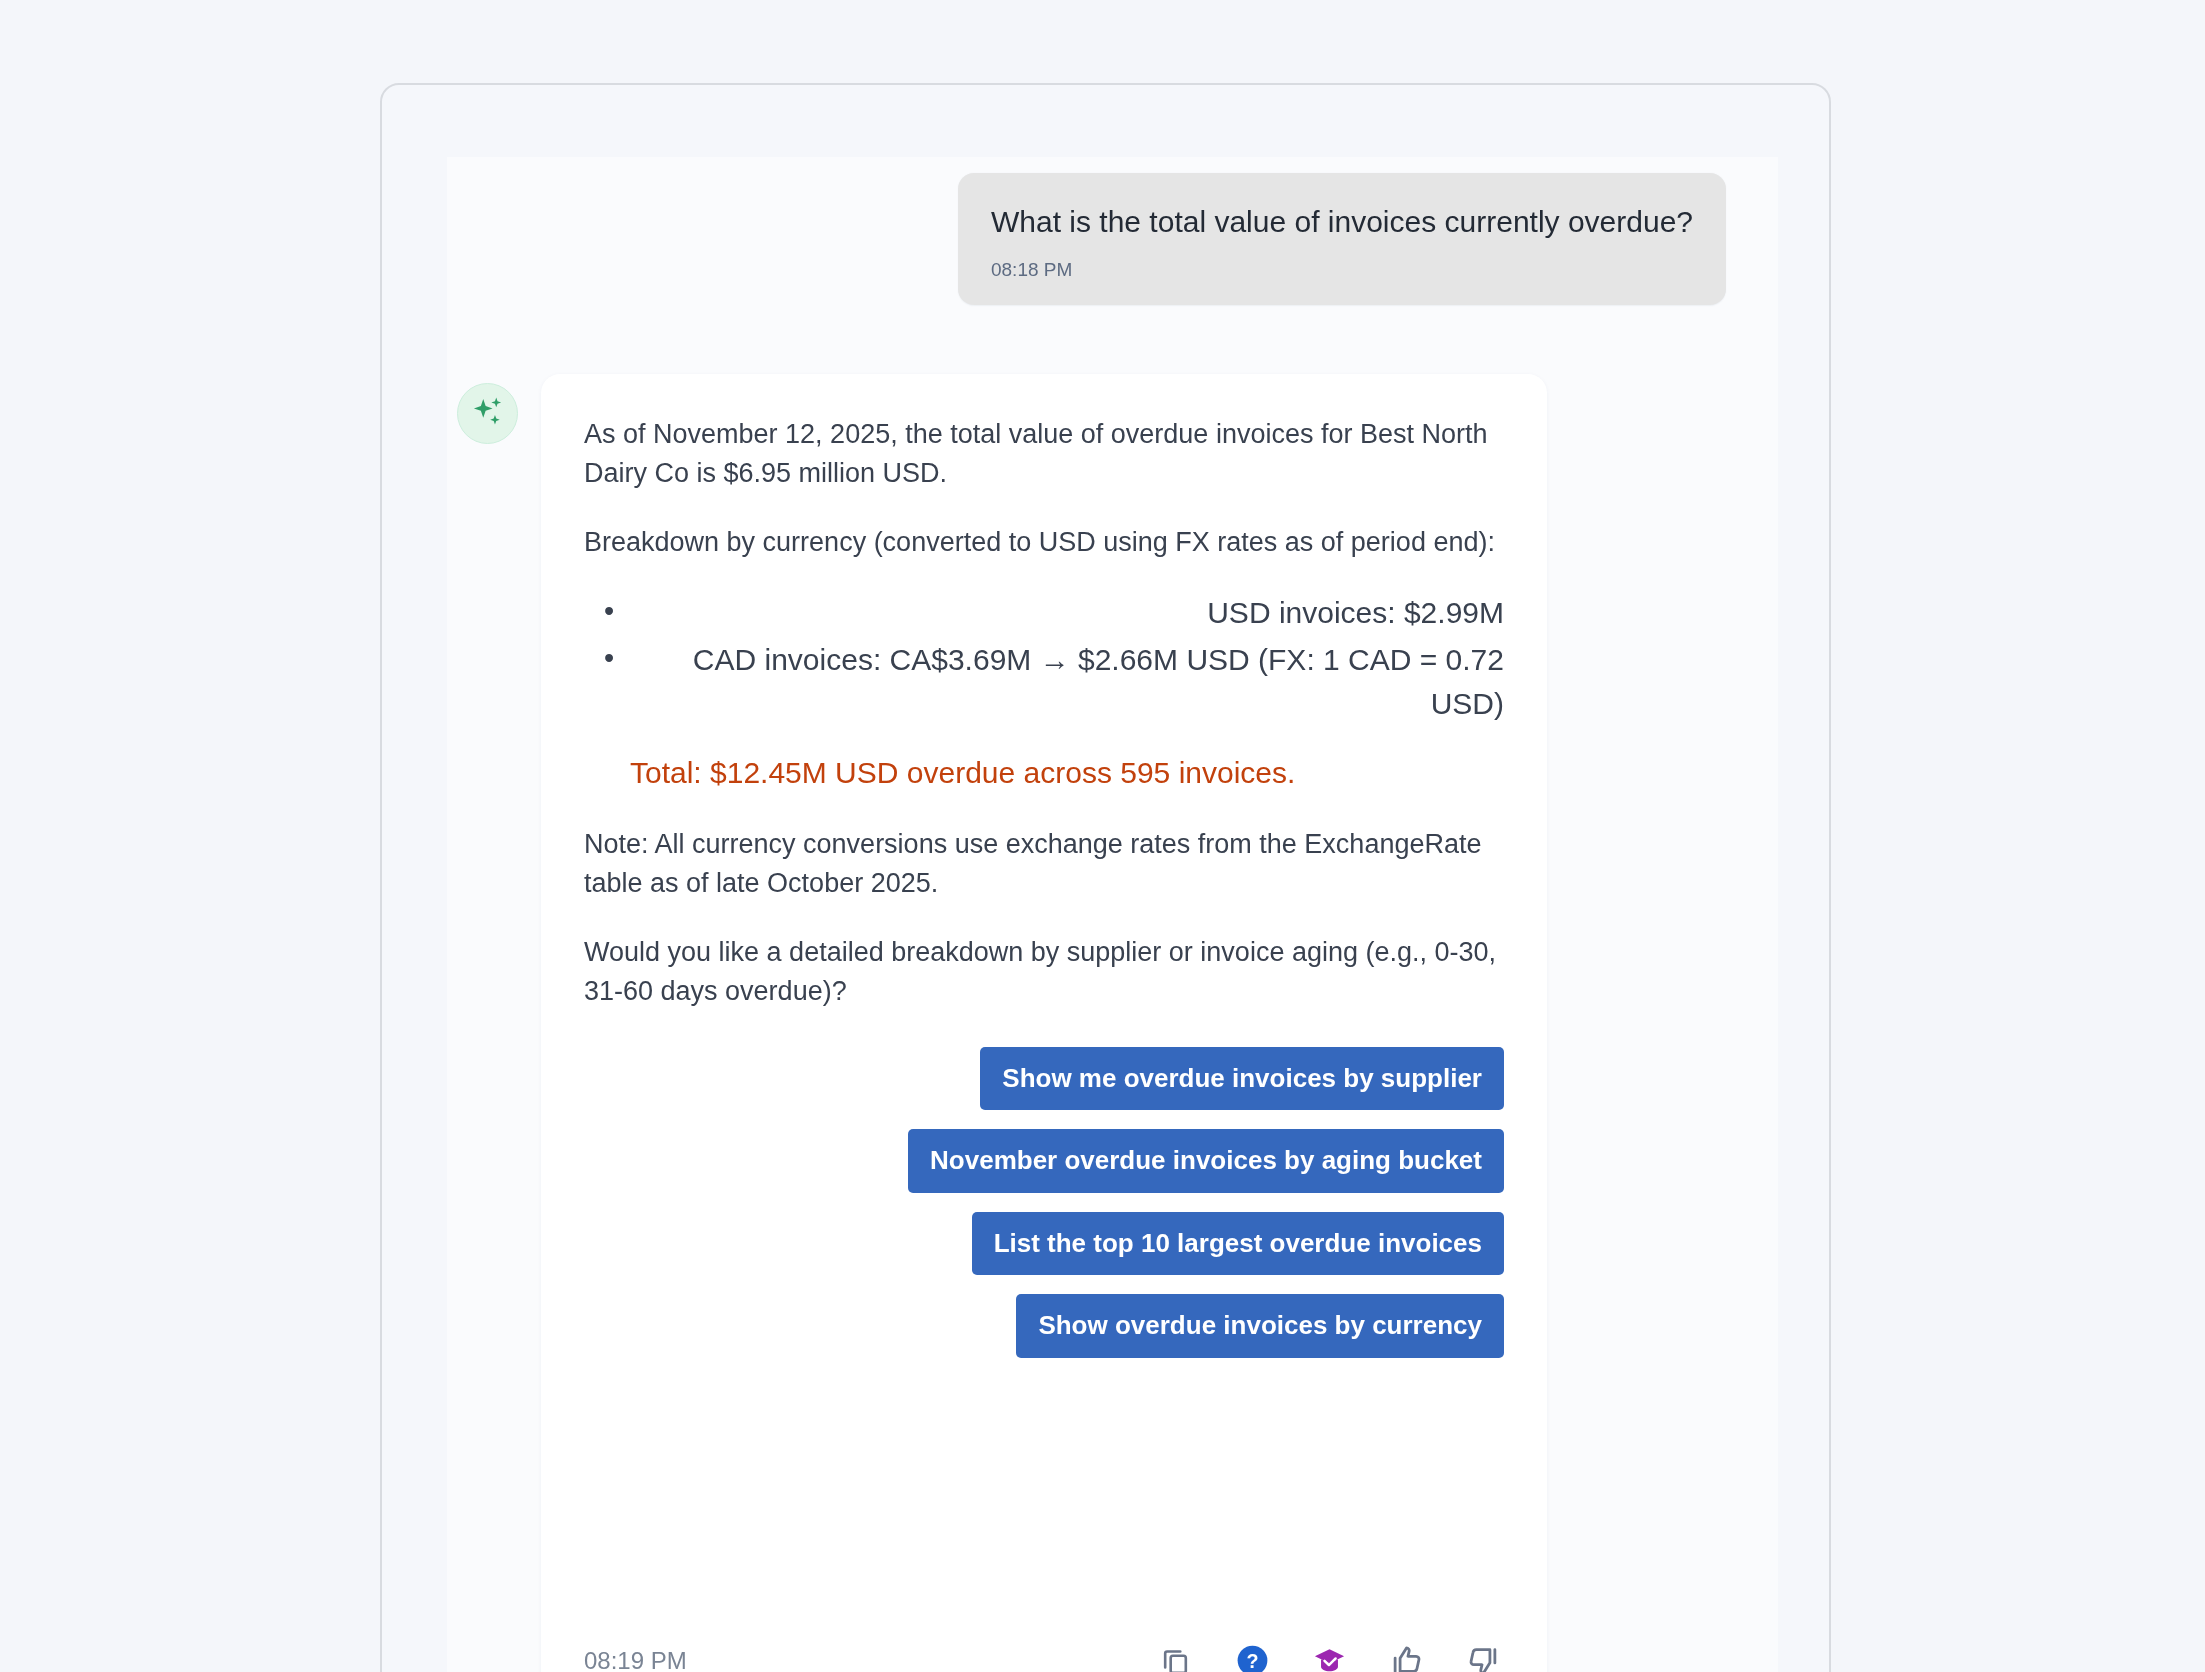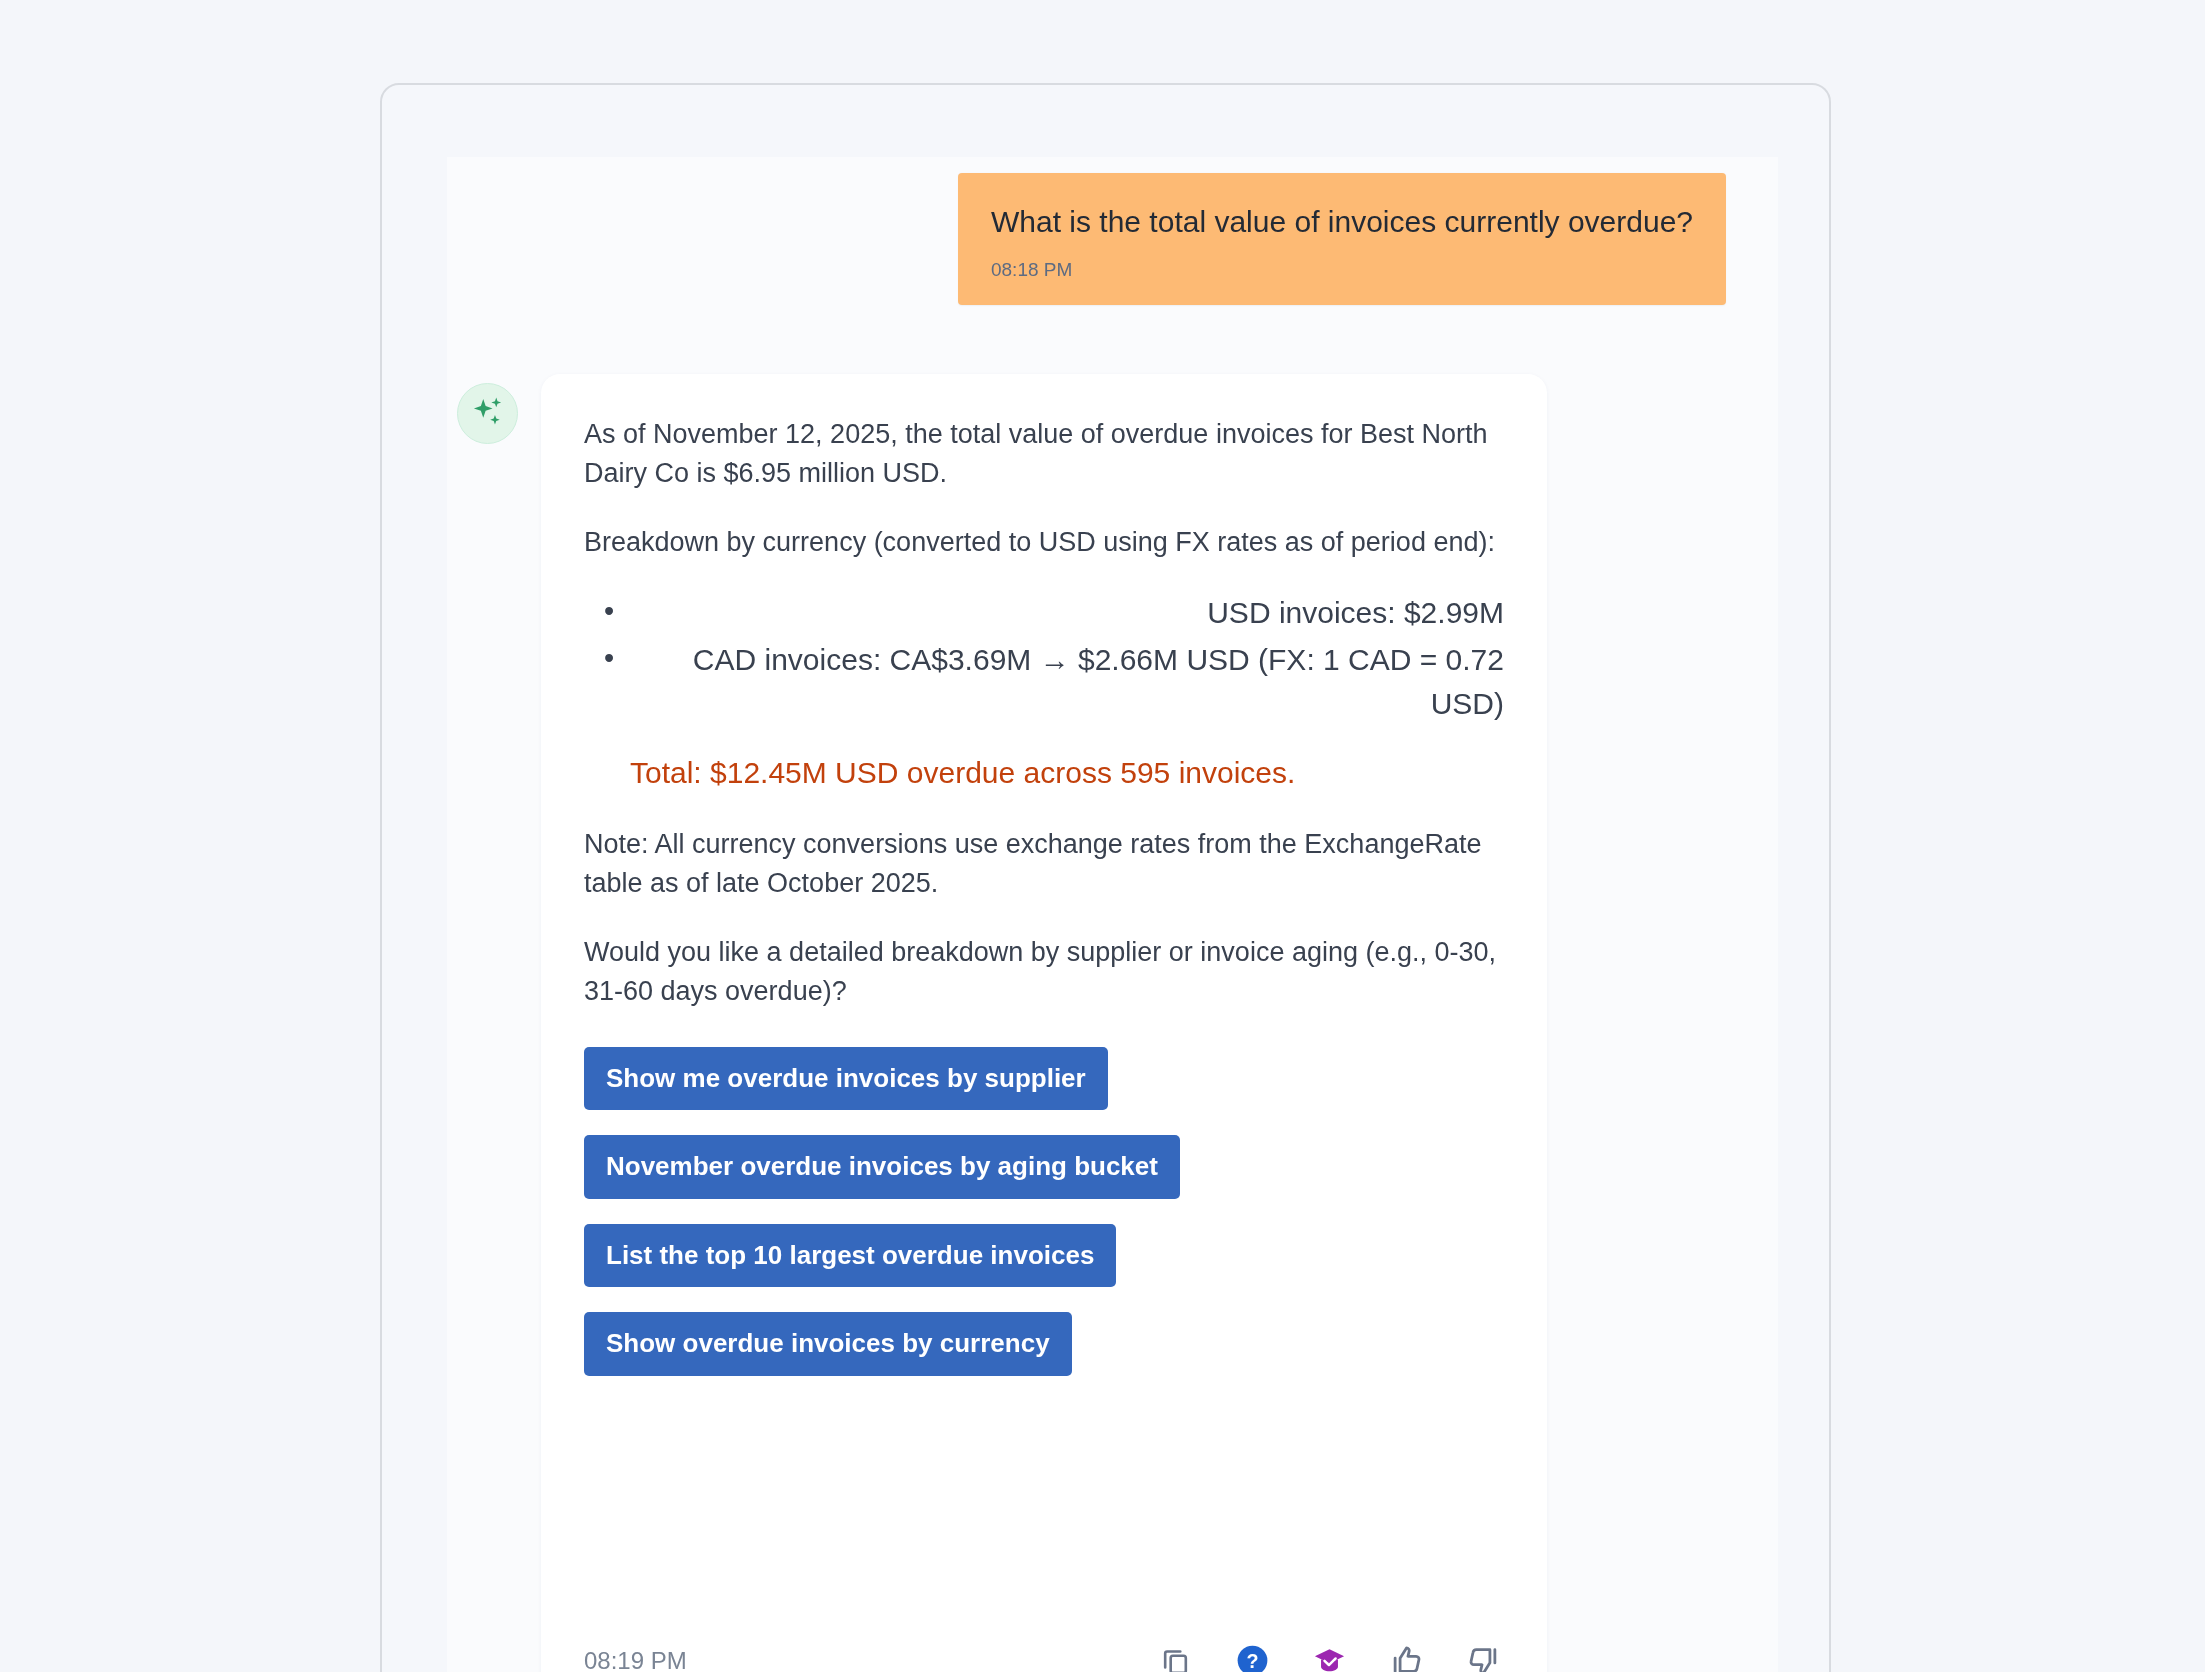--- a/index.html
+++ b/index.html
@@ -47,22 +47,22 @@
   .user-row {
     position: absolute;
     left: 0;
     top: 16px;
     width: 1331px;
     display: flex;
     justify-content: flex-end;
     padding-right: 52px;
   }
   .user-bubble {
-    background: #fdba74;
-    border-radius: 4px;
+    background: #e5e5e5;
+    border-radius: 16px;
     padding: 29px 33px 24.6px 33px;
     max-width: 868px;
     box-shadow: 0 0.7px 1.4px rgba(40,60,110,0.06);
   }
   .user-text {
     font-size: 30px;
     line-height: 1.35;
     color: #232a35;
     white-space: nowrap;
   }
@@ -144,22 +144,22 @@
     color: #c2410c;
     padding-left: 46px;
     margin-bottom: 30px;
   }
 
   
   .suggestions {
     margin-top: 35px;
     display: flex;
     flex-direction: column;
-    align-items: flex-start;
-    gap: 25px;
+    align-items: flex-end;
+    gap: 19px;
   }
   .suggestion-btn {
     background: #3568bd;
     color: #ffffff;
     border: none;
     border-radius: 5px;
     font-family: "Liberation Sans", sans-serif;
     font-size: 26px;
     font-weight: bold;
     line-height: 1;

